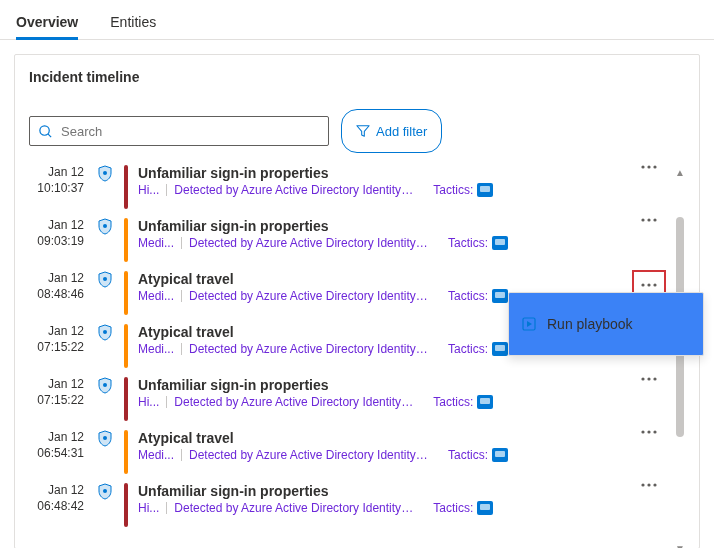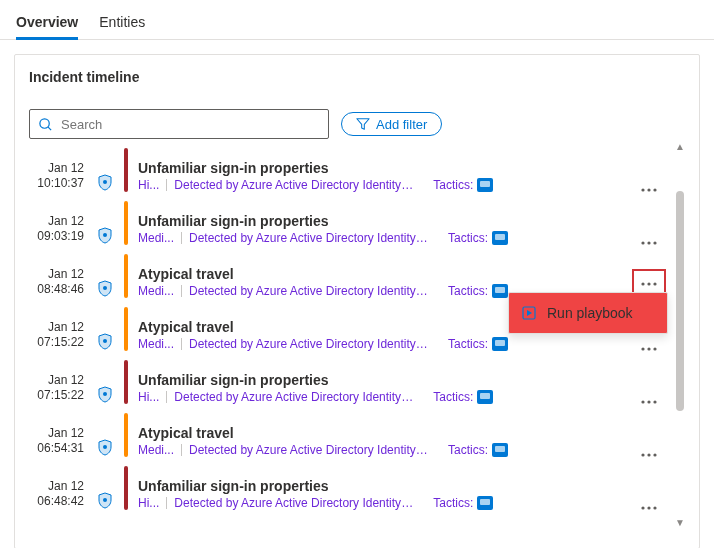--- a/index.html
+++ b/index.html
@@ -8,21 +8,21 @@
     font-size: 13px;
     color: #323130;
     background: #fff;
     width: 714px;
     height: 548px;
     overflow: hidden;
     position: relative;
   }
   .tabs {
     display: flex;
-    gap: 21px;
+    gap: 32px;
     padding: 8px 16px 0 16px;
     border-bottom: 1px solid #e1dfdd;
   }
   .tab {
     padding: 6px 0 9px 0;
     font-size: 14px;
     color: #323130;
     cursor: pointer;
     position: relative;
   }
@@ -46,20 +46,21 @@
   }
   .panel-title {
     font-size: 14px;
     font-weight: 600;
     margin-bottom: 24px;
   }
   .toolbar {
     display: flex;
     gap: 12px;
     align-items: center;
+    margin-bottom: 12px;
   }
   .search-box {
     display: flex;
     align-items: center;
     border: 1px solid #605e5c;
     border-radius: 2px;
     width: 300px;
     height: 30px;
     padding: 0 8px;
     gap: 8px;
@@ -71,38 +72,38 @@
     font-size: 13px;
     font-family: inherit;
   }
   .add-filter {
     display: flex;
     align-items: center;
     gap: 6px;
     border: 1px solid #0078d4;
     color: #0078d4;
     border-radius: 16px;
-    height: 24px;
+    height: 44px;
     padding: 0 14px;
     cursor: pointer;
     font-size: 13px;
   }
   .timeline-area {
     position: relative;
     height: 390px;
     overflow: hidden;
     display: flex;
   }
   .timeline-list {
     flex: 1;
     overflow: hidden;
   }
   .row {
     display: flex;
-    align-items: flex-end;
+    align-items: flex-start;
     height: 53px;
     padding-right: 6px;
   }
   .timecol {
     width: 63px;
     text-align: right;
     font-size: 12px;
     line-height: 1.3;
     padding-right: 8px;
     color: #323130;
@@ -209,26 +210,26 @@
   }
   .scroll-track { flex:1; width:10px; position:relative; }
   .scroll-thumb {
     position:absolute; left:1px; width:8px;
     background:#c8c6c4; border-radius:4px;
   }
   .context-menu {
     position: absolute;
     left: 508px;
     top: 292px;
-    width: 160px;
-    background: #ef4444;
+    width: 196px;
+    background: #3b82f6;
     border: 1px solid #e1dfdd;
     box-shadow: 0 4px 10px rgba(0,0,0,0.12);
     border-radius: 2px;
-    padding: 5px 0;
+    padding: 16px 0;
     z-index: 10;
   }
   .menu-item {
     display: flex;
     align-items: center;
     gap: 10px;
     padding: 7px 12px;
     cursor: pointer;
     font-size: 14px;
     color: #323130;

